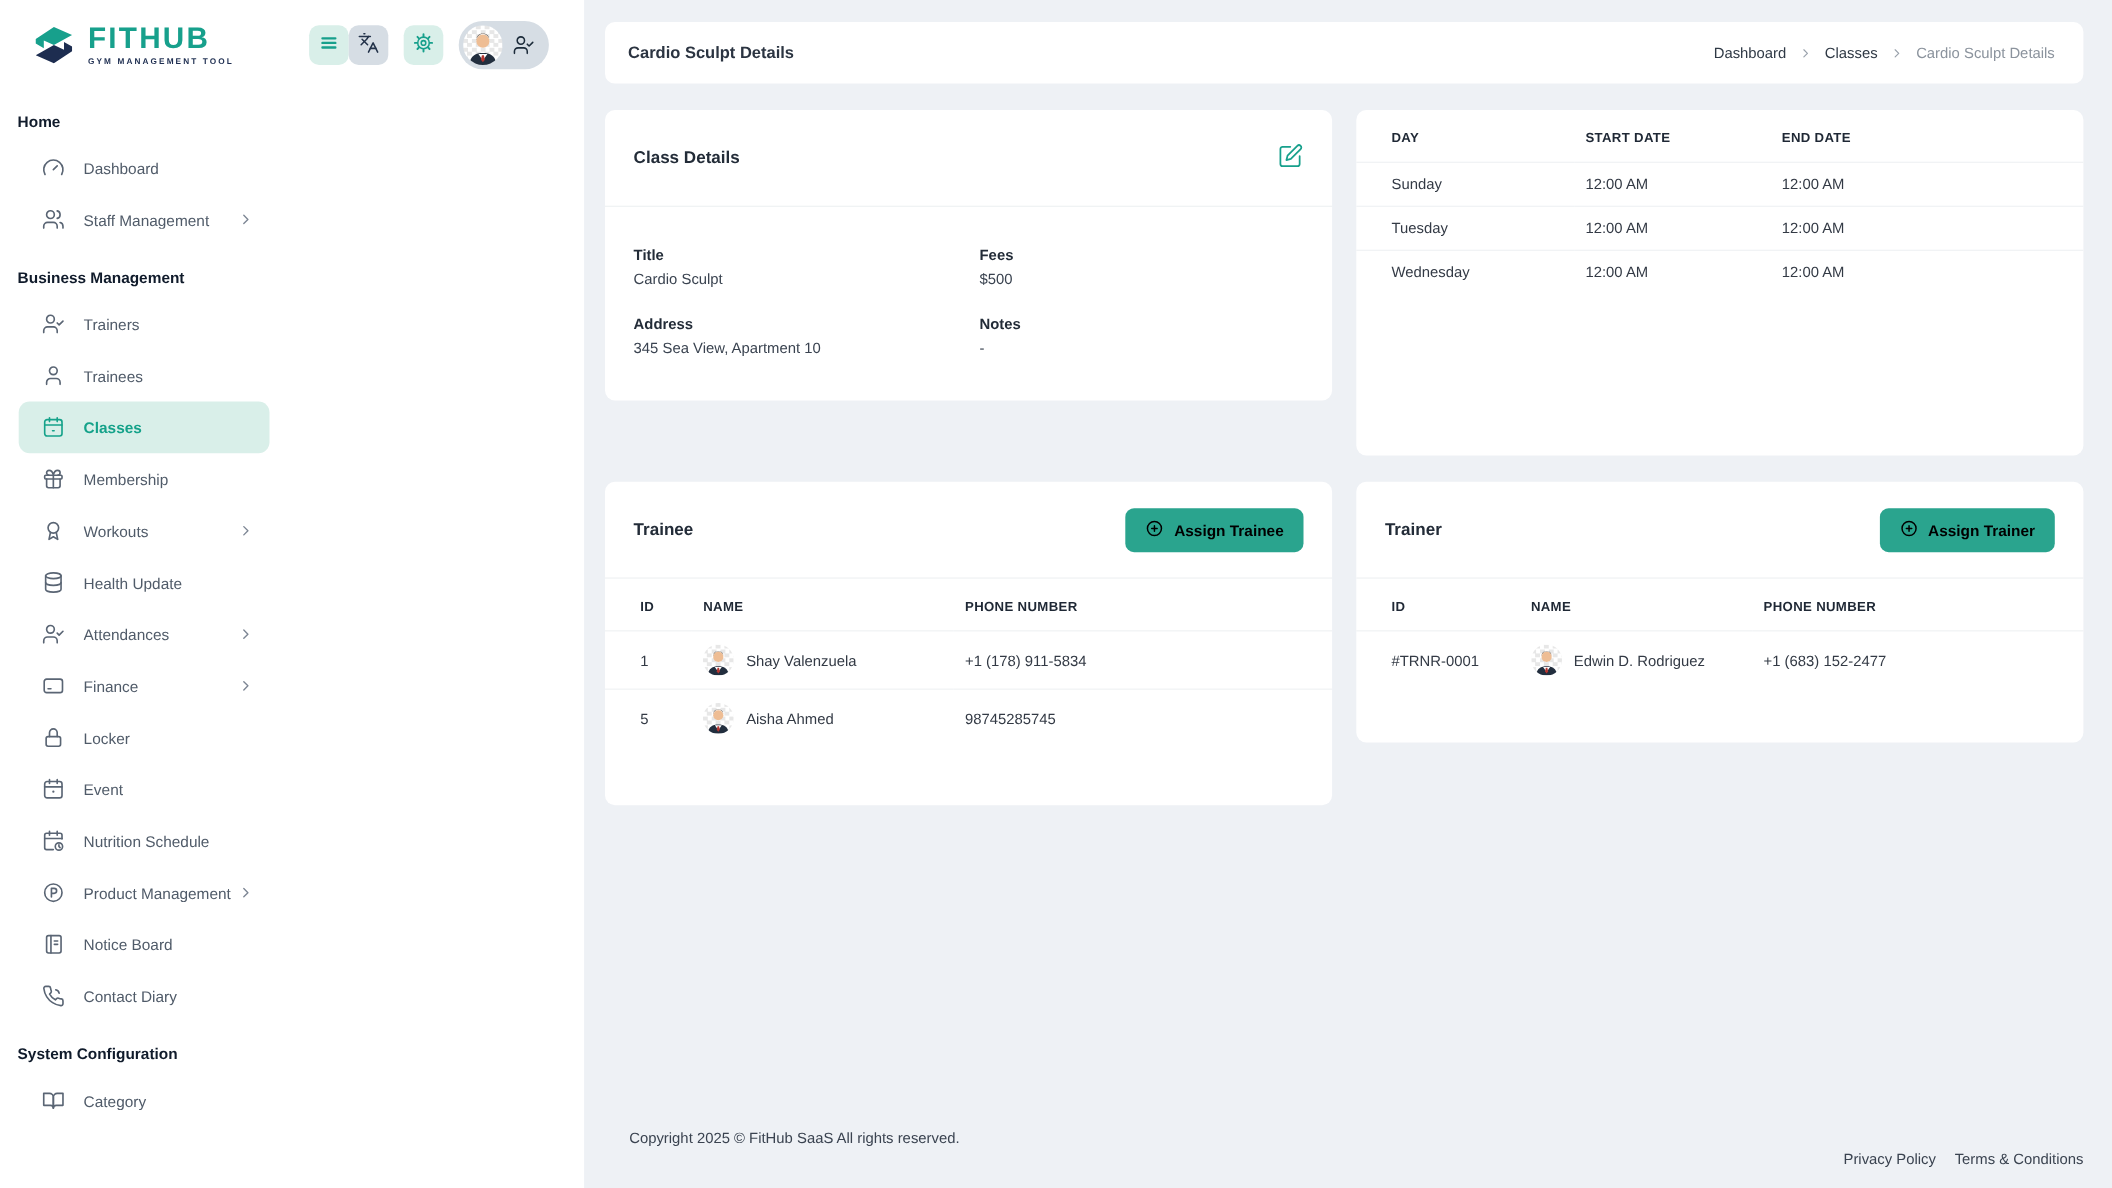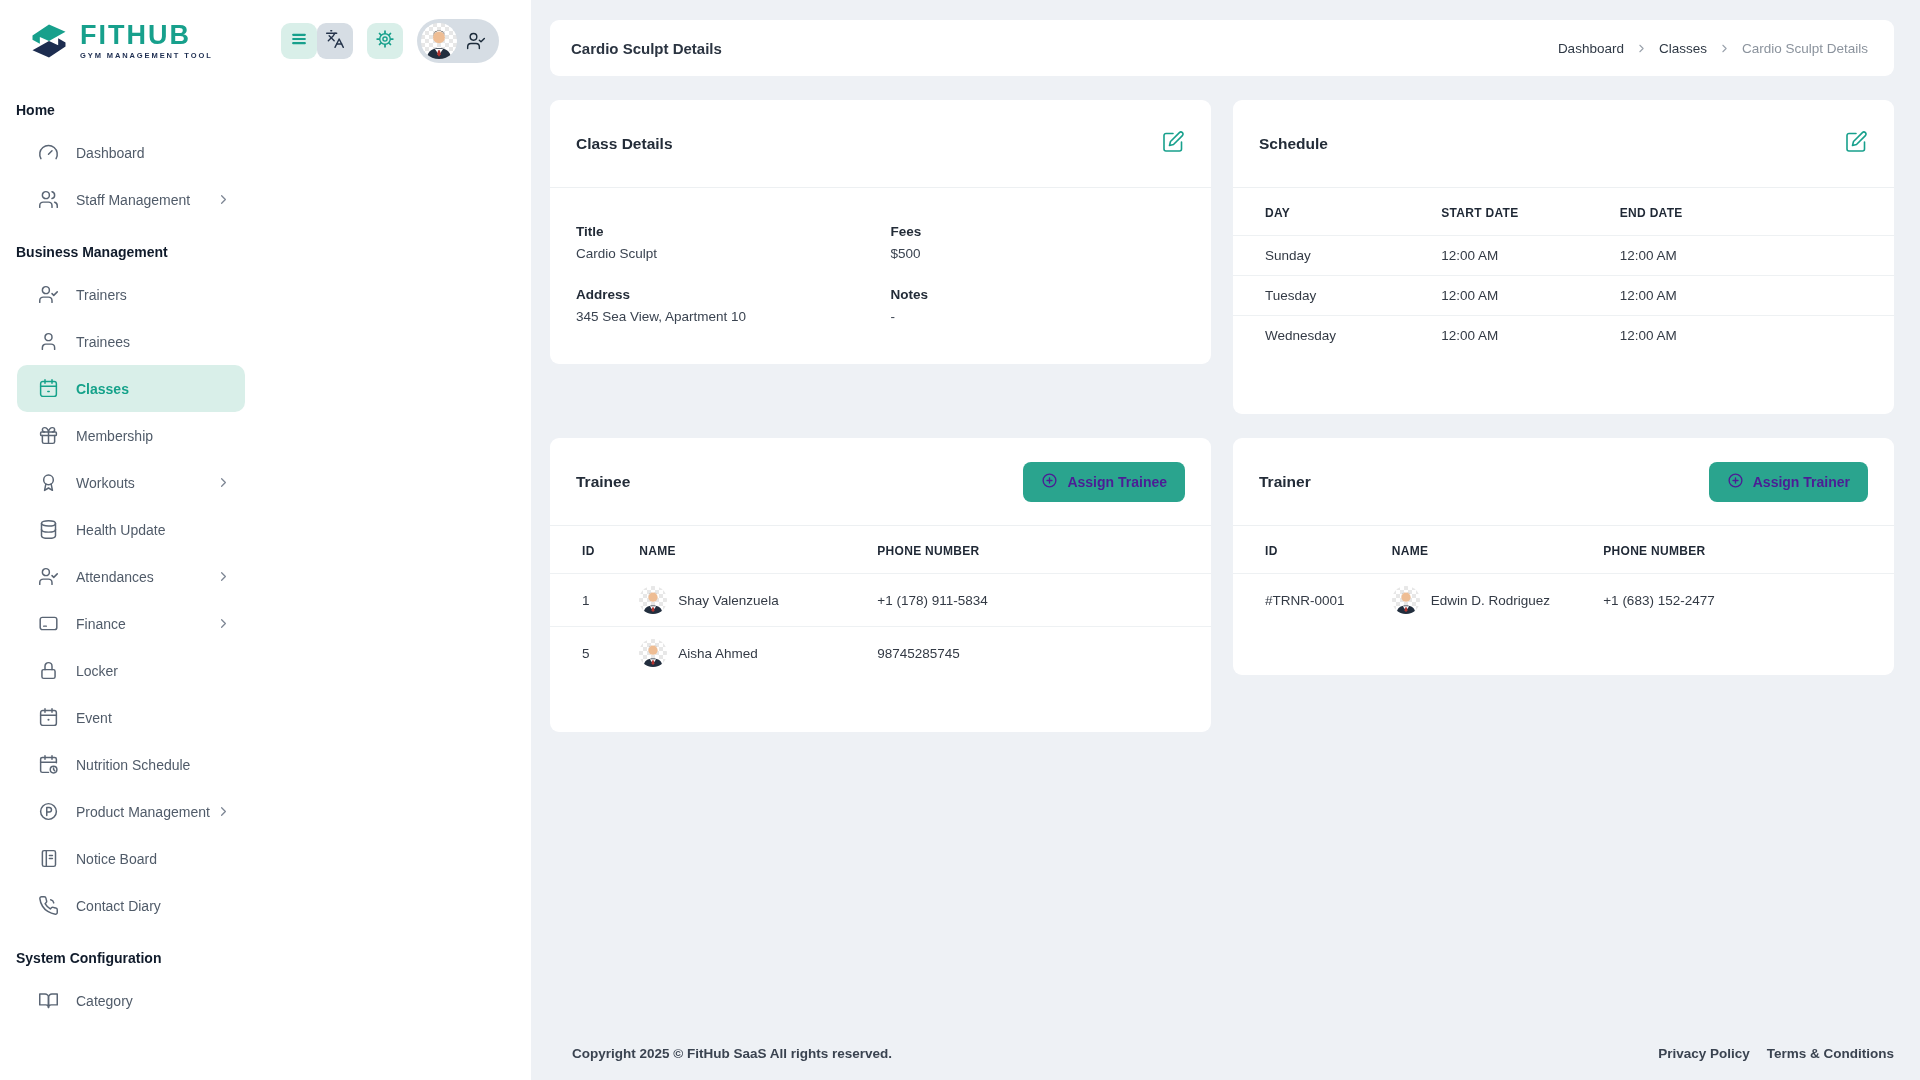--- a/index.html
+++ b/index.html
@@ -50,39 +50,39 @@
   .crumb { color:#2f3945; cursor:pointer; }
   .crumb.muted { color:#8b939d; cursor:default; }
   .crumb-sep { color:#9aa2ac; display:flex; }
   .crumb-sep svg { width:13px; height:13px; }
 
   .grid { display:grid; grid-template-columns:1fr 1fr; gap:24px 22px; margin-top:24px; align-items:start; }
   .card-head { height:88px; display:flex; align-items:center; justify-content:space-between; padding:0 26px; border-bottom:1px solid #edf0f2; }
   .card-title { font-size:15.5px; font-weight:bold; color:#232c38; margin:0; }
   .edit-btn { background:none; border:none; color:#17a08c; cursor:pointer; padding:0; display:flex; }
   .edit-btn svg { width:24px; height:24px; }
-  .assign-btn { background:#2aa48e; color:#4c1d95; border:none; border-radius:8px; height:40px; display:flex; align-items:center; gap:9px; padding:0 18px; font-size:14px; font-weight:bold; cursor:pointer; font-family:inherit; }
+  .assign-btn { background:#2aa48e; color:#000000; border:none; border-radius:8px; height:40px; display:flex; align-items:center; gap:9px; padding:0 18px; font-size:14px; font-weight:bold; cursor:pointer; font-family:inherit; }
   .assign-btn svg { width:17px; height:17px; }
 
   .h-class   { min-height:258px; }
   .h-sched   { min-height:314px; }
   .h-trainee { min-height:294px; }
   .h-trainer { min-height:237px; }
 
   .fields { display:grid; grid-template-columns:1fr 1fr; gap:26px 20px; padding:36px 26px 40px 26px; }
   .field-label { font-size:13.5px; font-weight:bold; color:#232c38; margin-bottom:7px; }
   .field-value { font-size:13.5px; color:#3a4350; }
 
   table.dt { width:100%; border-collapse:collapse; }
   table.dt th { font-size:12px; font-weight:bold; color:#1f2835; text-align:left; padding:18px 10px 15px 10px; letter-spacing:.3px; white-space:nowrap; }
   table.dt td { font-size:13.5px; color:#333a45; padding:12px 10px; border-top:1px solid #eef1f3; }
   table.dt th:first-child, table.dt td:first-child { padding-left:32px; }
   .cell-name { display:flex; align-items:center; gap:11px; }
 
-  .footer { margin-top:auto; display:flex; align-items:flex-end; justify-content:space-between; padding:17px 0 19px 22px; font-size:13.5px; color:#3a4350;font-weight:bold; }
+  .footer { margin-top:auto; display:flex; align-items:flex-start; justify-content:space-between; padding:17px 0 19px 22px; font-size:13.5px; color:#3a4350; }
   .footer-links { display:flex; gap:17px;margin-top:19px; }
   .footer-links a { color:#3a4350; text-decoration:none; cursor:pointer; }
 </style>
 </head>
 <body>
 
 <aside class="sidebar">
   <div class="logo">
     <span class="logo-mark">
       <svg viewBox="0 0 48 48">
@@ -384,29 +384,20 @@
               <div class="field-value">345 Sea View, Apartment 10</div>
             </div>
             <div>
               <div class="field-label">Notes</div>
               <div class="field-value">-</div>
             </div>
           </div>
       </section>
 
       <section class="card h-sched">
-        <div class="card-head">
-          <h3 class="card-title">Schedule</h3>
-          <button class="edit-btn">
-            <span><svg viewBox="0 0 24 24" fill="none" stroke="currentColor" stroke-width="1.6" stroke-linecap="round" stroke-linejoin="round">
-                  <path d="M12 3.5H5a2 2 0 0 0-2 2V19a2 2 0 0 0 2 2h13.5a2 2 0 0 0 2-2v-7"></path>
-                  <path d="M18.4 2.6a2.1 2.1 0 1 1 3 3L12.5 14.5l-4 1 1-4Z"></path>
-                </svg></span>
-          </button>
-        </div>
         <table class="dt" id="schedule-table">
             <colgroup>
               <col style="width:30%">
               <col style="width:27%">
               <col style="width:43%">
             </colgroup>
             <thead>
               <tr>
                 <th>DAY</th>
                 <th>START DATE</th>

